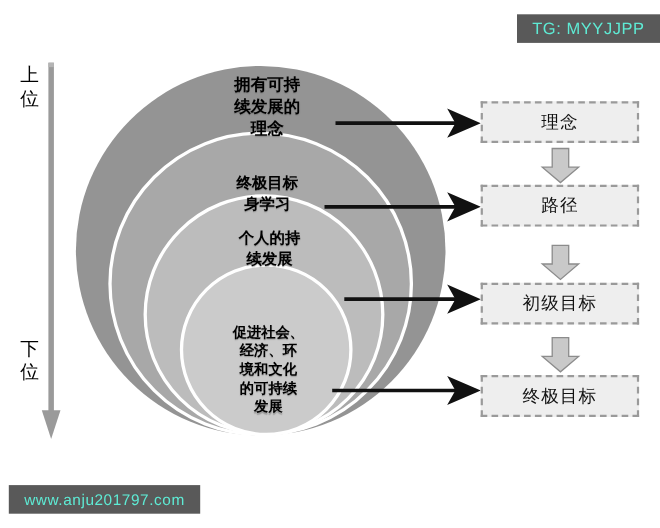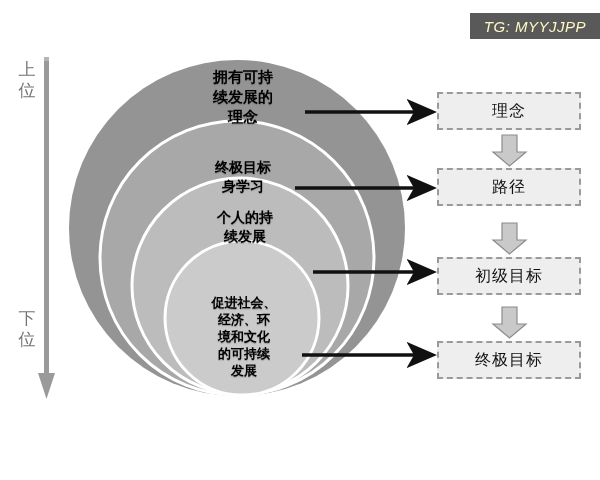--- a/index.html
+++ b/index.html
@@ -19,28 +19,27 @@
     left: 0; top: 0;
     width: 600px;
     height: 480px;
     background: #ffffff;
   }
 
   
   .badge {
     position: absolute;
     background: #595959;
-    color: #fef9c3;
+    color: #5eead4;
     font-family: "Liberation Sans", sans-serif;
     display: flex;
     align-items: center;
     justify-content: center;
     letter-spacing: 0.5px;
     white-space: nowrap;
-    font-style: italic;
   }
   #badge-top {
     right: 0;
     top: 13px;
     height: 26px;
     padding: 0 14px;
     font-size: 15px;
   }
   #badge-bottom {
     left: 8px;
@@ -58,21 +57,21 @@
     width: 62px;
     height: 350px;
   }
   .axis-label {
     position: absolute;
     left: 6px;
     width: 22px;
     font-family: "DejaVu Sans", sans-serif;
     font-size: 17px;
     line-height: 21px;
-    color: #737373;
+    color: #000000;
     text-align: center;
     letter-spacing: 0;
   }
   #axis-label-top { top: 4px; }
   #axis-label-bottom { top: 233px; margin-top: 20px; }
   #axis-arrow-svg {
     position: absolute;
     left: 26px;
     top: 0;
   }
@@ -205,14 +204,15 @@
       <polygon points="502,307 517,307 517,324 526,324 509.5,338 493,324 502,324" fill="#c9c9c9" stroke="#8c8c8c" stroke-width="1.2"></polygon>
     </g>
   </svg>
 
   <div class="flow-box" id="flow-box-0">理念</div>
   <div class="flow-box" id="flow-box-1">路径</div>
   <div class="flow-box" id="flow-box-2">初级目标</div>
   <div class="flow-box" id="flow-box-3">终极目标</div>
 
   <div class="badge" id="badge-top">TG: MYYJJPP</div>
+  <div class="badge" id="badge-bottom">www.anju201797.com</div>
 
 </div>
 
 </body></html>

